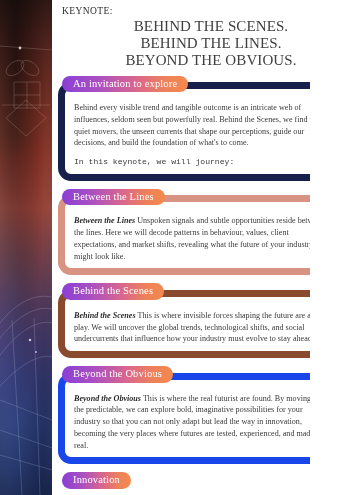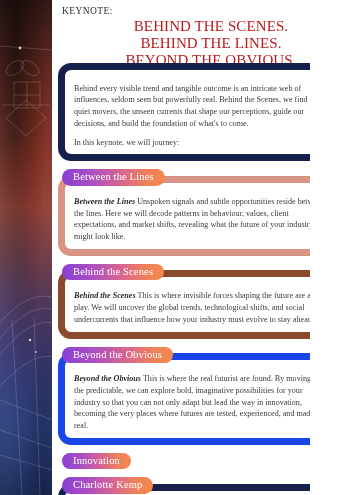--- a/index.html
+++ b/index.html
@@ -74,21 +74,21 @@
   .kicker {
     font-size: 9.5px;
     letter-spacing: .4px;
     color: #2b2b2b;
     font-family: "Liberation Serif", serif;
     line-height: 1;
     margin: 0 0 1px 0;
   }
   .title-line {
     font-size: 15px;
-    color: #b91c1c;
+    color: #404040;
     letter-spacing: .1px;
     line-height: 1.16;
     text-align: center;
     margin: 0;
     padding-left: 18px;
     font-weight: 400;
     font-family: "Liberation Serif", "DejaVu Serif", serif;
   }
 
   
@@ -121,21 +121,21 @@
     box-sizing: border-box;
   }
   .card p {
     margin: 0;
     font-size: 8.1px;
     line-height: 1.45;
     color: #3a3a3a;
     font-family: "Liberation Serif", "DejaVu Serif", serif;
     text-align: left;
   }
-  .card p + p { margin-top: 7px; }
+  .card p + p { margin-top: 7px; font-family: Liberation Mono, monospace; }
   .lead {
     font-weight: bold;
     font-style: italic;
     color: #2a2a2a;
   }
   .lead-plain {
     font-weight: bold;
     font-style: normal;
     color: #2a2a2a;
   }
@@ -185,20 +185,21 @@
   <div class="content">
 
     <div class="title-block">
       <div class="kicker">KEYNOTE:</div>
       <div class="title-line">BEHIND THE SCENES.</div>
       <div class="title-line">BEHIND THE LINES.</div>
       <div class="title-line">BEYOND THE OBVIOUS.</div>
     </div>
 
     <div class="section">
+      <span class="pill">An invitation to explore</span>
       <div class="card b-navy">
         <p>Behind every visible trend and tangible outcome is an intricate web of influences, seldom seen but powerfully real. Behind the Scenes, we find the quiet movers, the unseen currents that shape our perceptions, guide our decisions, and build the foundation of what's to come.</p>
         <p>In this keynote, we will journey:</p>
       </div>
     </div>
 
     <div class="section">
       <span class="pill">Between the Lines</span>
       <div class="card b-salmon">
         <p><span class="lead">Between the Lines</span> <span>Unspoken signals and subtle opportunities reside between the lines. Here we will decode patterns in behaviour, values, client expectations, and market shifts, revealing what the future of your industry might look like.</span></p>

